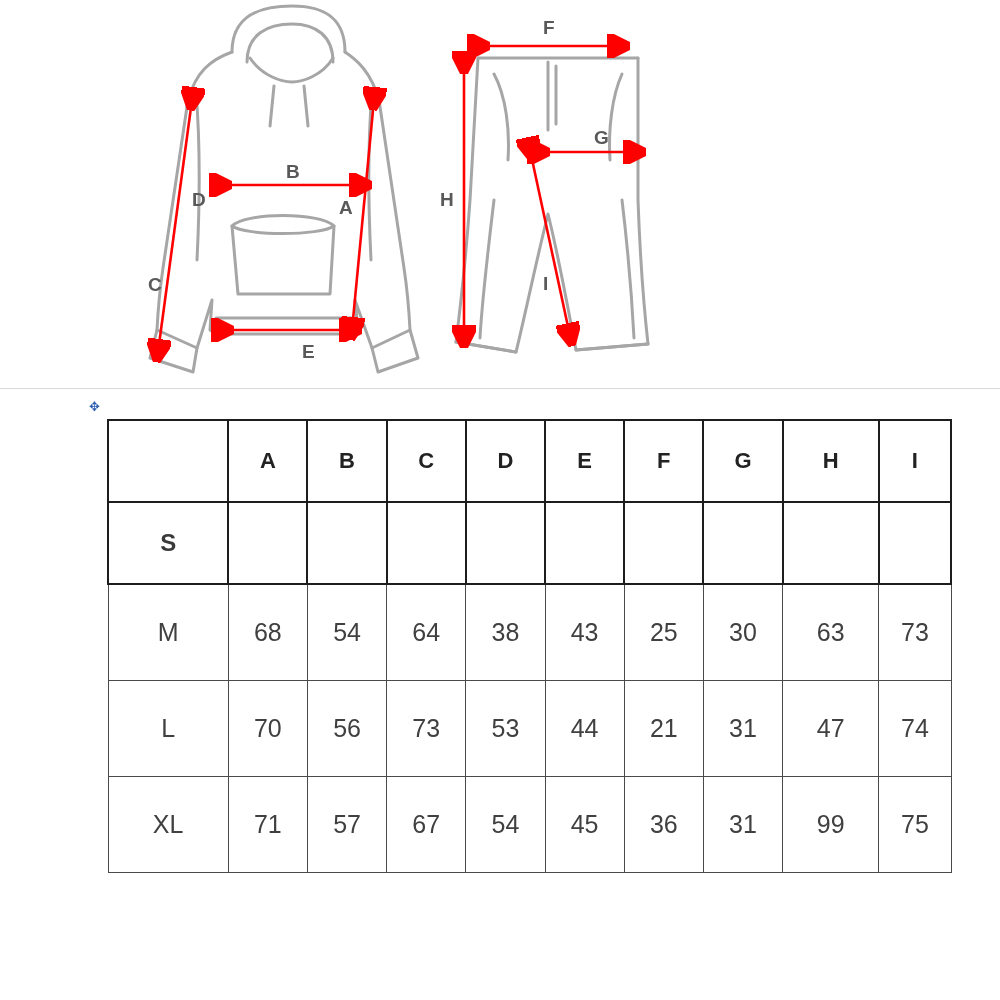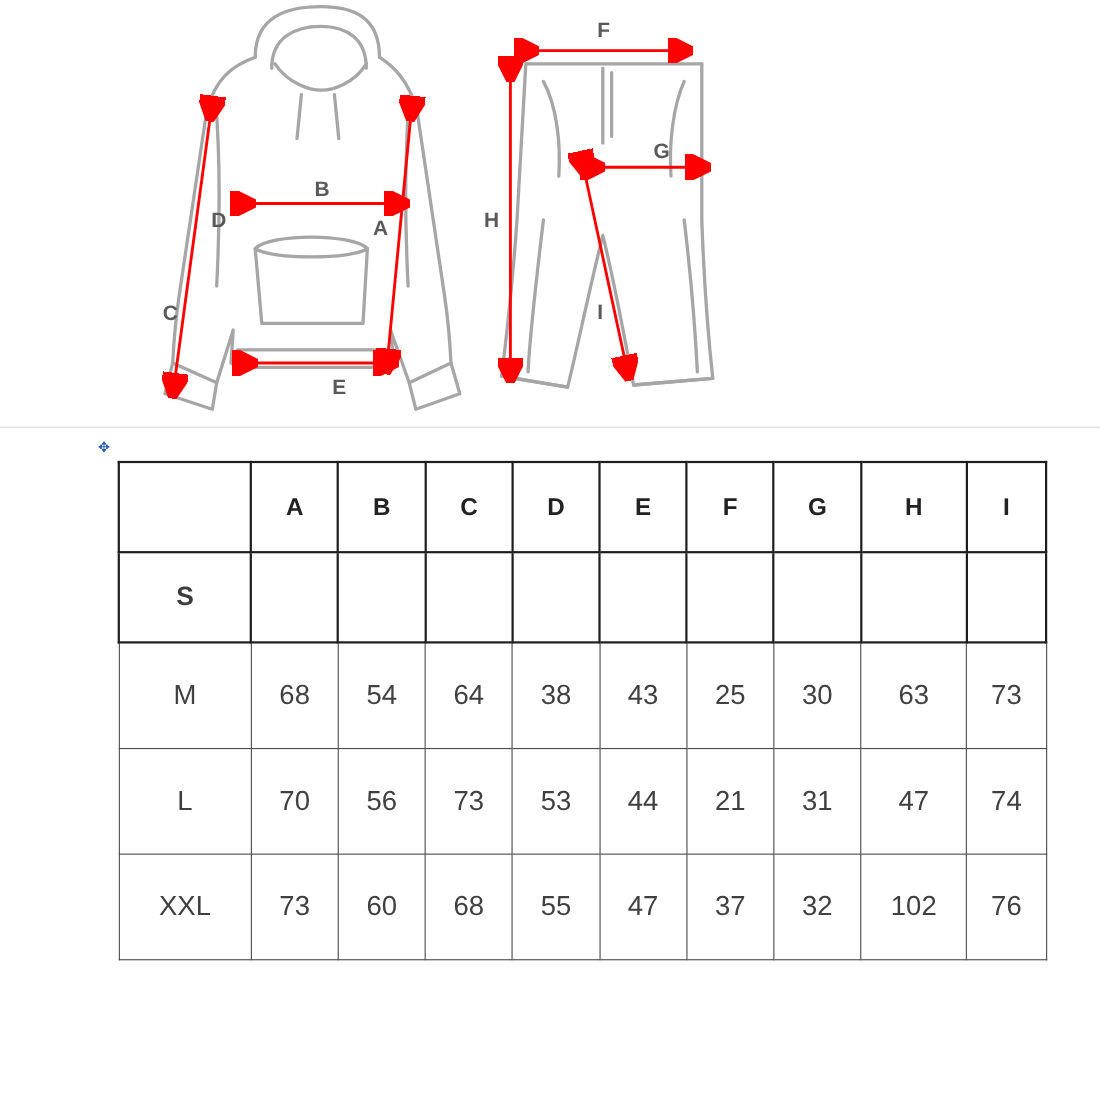--- a/index.html
+++ b/index.html
@@ -262,30 +262,30 @@
           <td>56</td>
           <td>73</td>
           <td>53</td>
           <td>44</td>
           <td>21</td>
           <td>31</td>
           <td>47</td>
           <td>74</td>
         </tr>
 
-
         <tr class="data-row">
-          <td class="size-label">XXL</td>
-          <td>73</td>
-          <td>60</td>
-          <td>68</td>
-          <td>55</td>
-          <td>47</td>
-          <td>37</td>
-          <td>32</td>
-          <td>102</td>
-          <td>76</td>
-        </tr>
+          <td class="size-label">XL</td>
+          <td>71</td>
+          <td>57</td>
+          <td>67</td>
+          <td>54</td>
+          <td>45</td>
+          <td>36</td>
+          <td>31</td>
+          <td>99</td>
+          <td>75</td>
+        </tr>
+
       </tbody>
     </table>
   </div>
 
 </div>
 
 </body></html>

